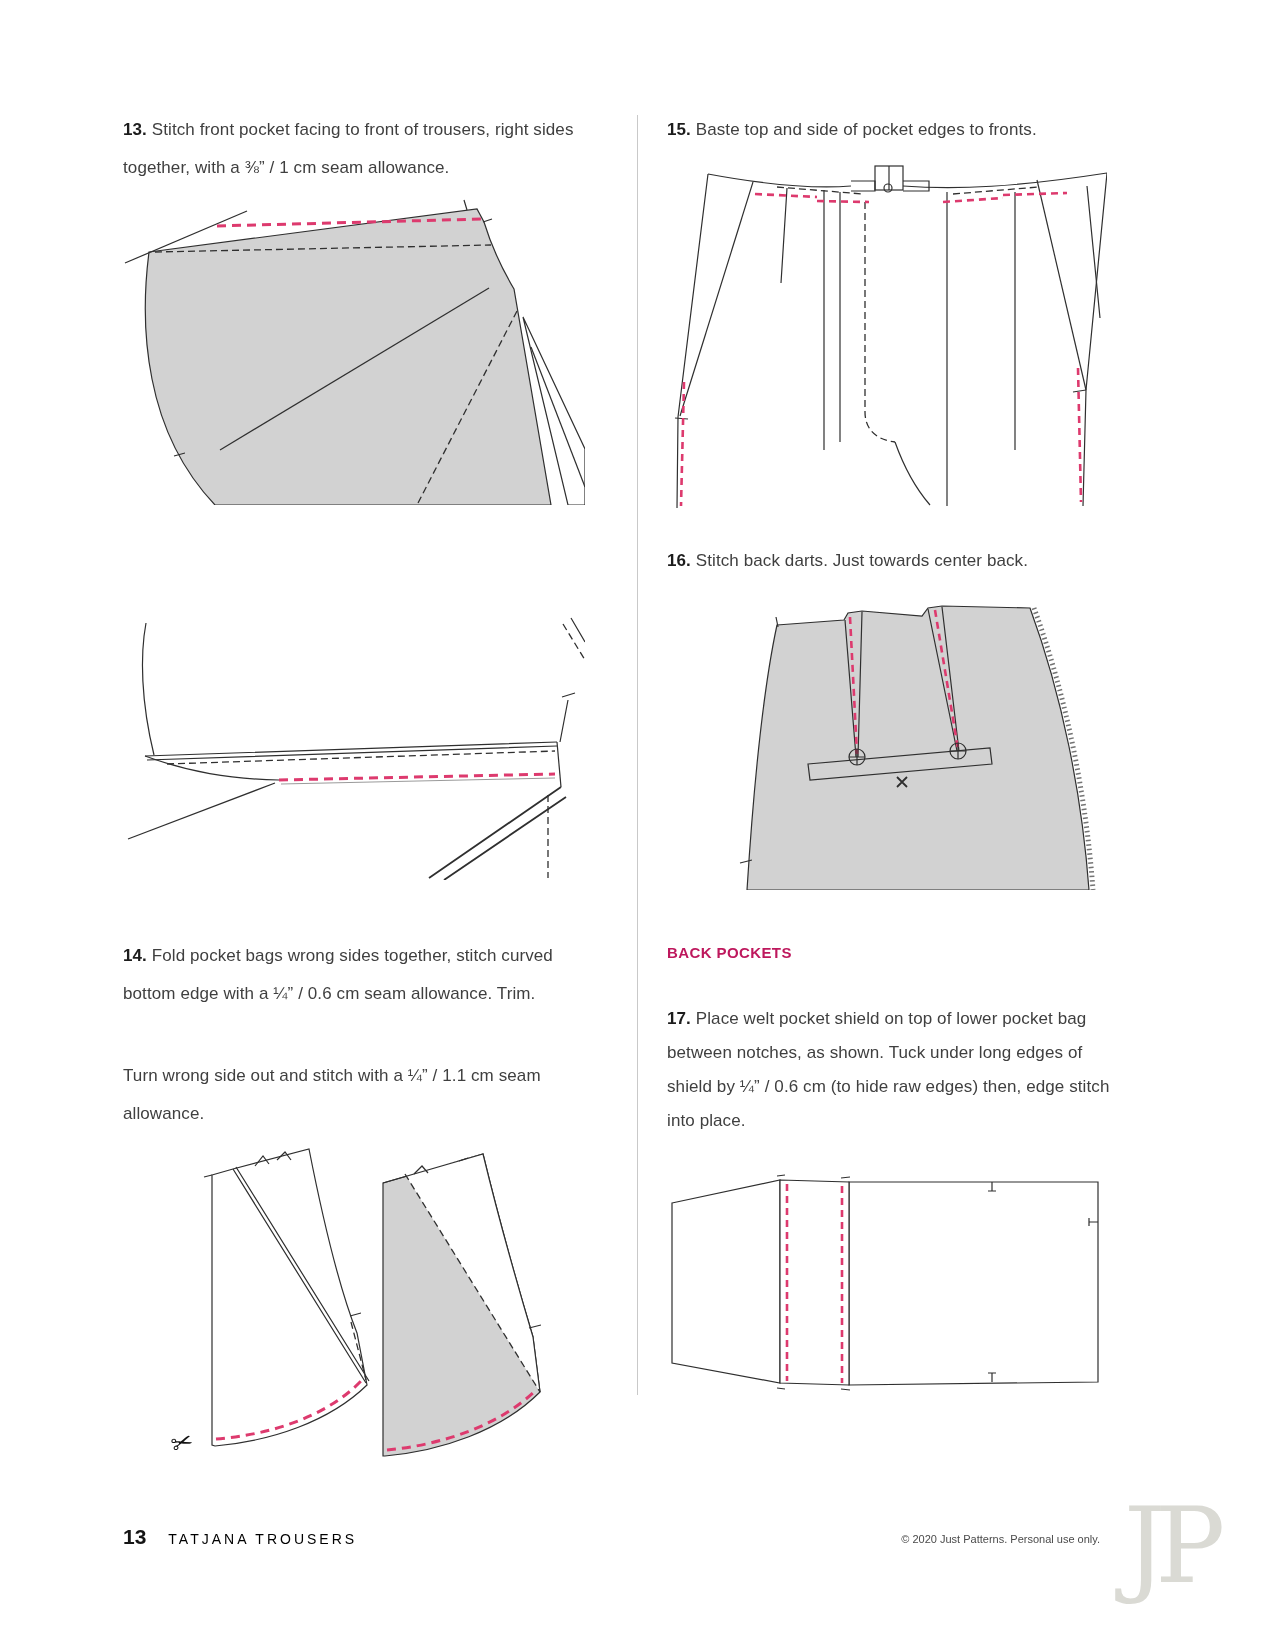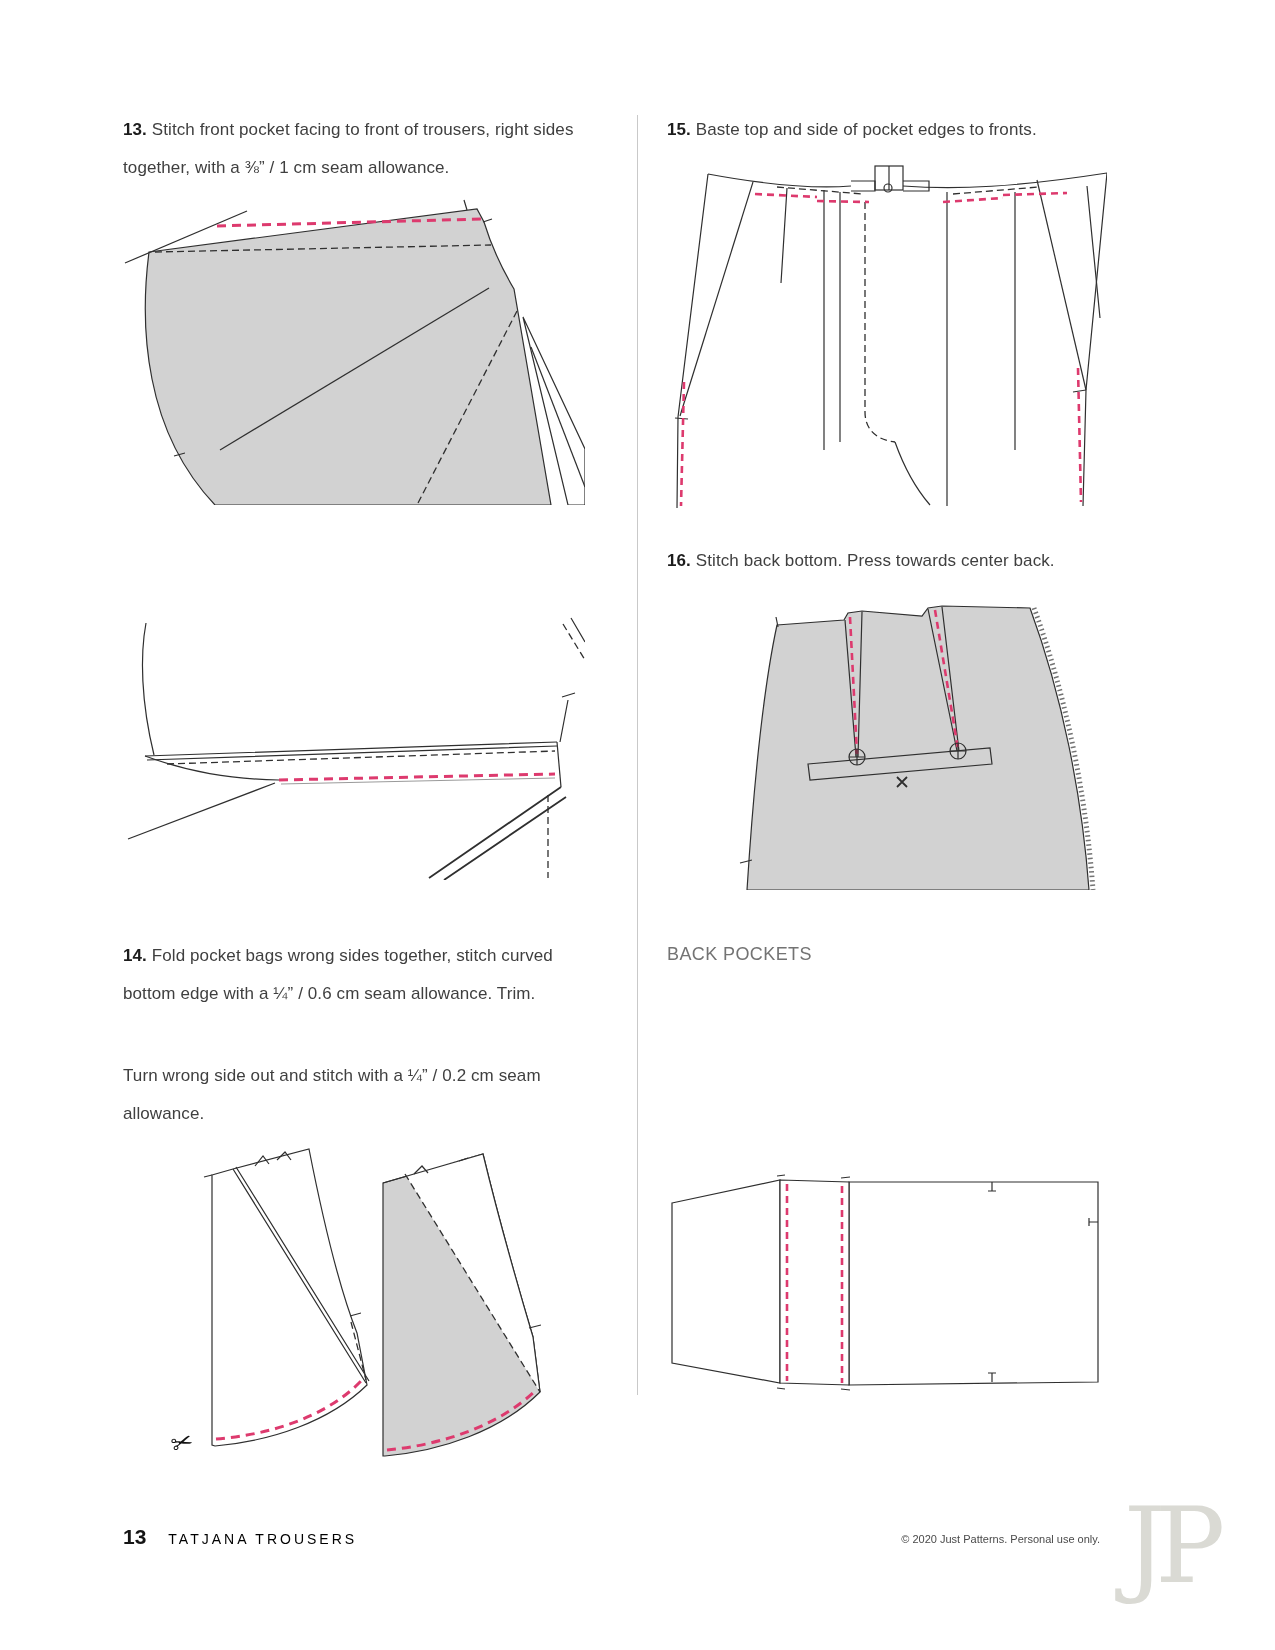--- a/index.html
+++ b/index.html
@@ -9,21 +9,21 @@
     --text:#3f3f3f;
   }
   *{box-sizing:border-box;margin:0;padding:0}
   html,body{background:#fff}
   body{font-family:"Liberation Sans",sans-serif;}
   .page{position:relative;width:1275px;height:1650px;background:#ffffff;margin:0 auto;overflow:hidden}
   .tblock{position:absolute;font-size:17px;line-height:38px;color:var(--text);width:475px;letter-spacing:.1px}
   .tblock.right{width:452px}
   .tblock.tight{line-height:34px}
   .stepnum{font-weight:bold;color:#1c1c1c}
-  .section-heading{position:absolute;font-size:18px;font-weight:normal;color:#737373;letter-spacing:.4px}
+  .section-heading{position:absolute;font-size:15px;font-weight:bold;color:#be185d;letter-spacing:.4px}
   .divider{position:absolute;left:637px;top:115px;height:1280px;width:0;border-left:1px solid #c9c9c9}
   .diagram{position:absolute}
   .footer-left{position:absolute;left:123px;top:1525px;display:flex;align-items:baseline;gap:22px}
   .page-number{font-size:21px;font-weight:bold;color:#141414}
   .doc-title{font-size:14px;letter-spacing:3px;color:#000000}
   .copyright{position:absolute;right:175px;top:1533px;font-size:11px;color:#4a4a4a}
   .jp-logo{position:absolute;left:1124px;top:1494px;font-family:"DejaVu Serif",serif;font-size:104px;line-height:1;color:#dadad4;letter-spacing:-0.1em}
   svg .ln{stroke:var(--line);stroke-width:1.2;fill:none}
   svg .lnb{stroke:var(--line);stroke-width:1.8;fill:none}
   svg .dash{stroke:var(--line);stroke-width:1.3;fill:none;stroke-dasharray:7 4}
@@ -65,21 +65,21 @@
     <line class="ln" x1="9" y1="249" x2="156" y2="193"></line>
     <path class="ln" d="M438,152 L442,197"></path>
     <path class="lnb" d="M442,197 L310,288 M447,207 L325,290"></path>
     <path class="dash" d="M429,205 L429,288"></path>
     <path class="ln" d="M449,110 L441,152 M443,107 l13,-4 M452,28 L466,52"></path>
     <path class="dash" d="M444,34 L466,70"></path>
   </svg>
 
   <p class="tblock" style="left:123px;top:937px"><span class="stepnum">14.</span> <span>Fold pocket bags wrong sides together, stitch curved bottom edge with a ¼” / 0.6 cm seam allowance. Trim.</span></p>
 
-  <p class="tblock" style="left:123px;top:1057px">Turn wrong side out and stitch with a ¼” / 0.2 cm seam allowance.</p>
+  <p class="tblock" style="left:123px;top:1057px">Turn wrong side out and stitch with a ¼” / 1.1 cm seam allowance.</p>
 
   <svg class="diagram" style="left:119px;top:1090px" width="466" height="370" viewBox="0 0 466 370">
 
     <path class="wfill" d="M93,85 L114,79 L190,59 C203,125 219,195 238,243 L248,295 C210,332 152,351 96,356 L93,355 Z"></path>
     <path class="ln" d="M114,79 L247,293 M117,77 L250,291"></path>
     <path class="dash" d="M232,232 L247,290"></path>
     <path class="pink" d="M97,349 C150,345 208,327 243,290"></path>
     <path class="ln" d="M136,76 L144,66 L150,74 M158,70 L166,62 L172,70"></path>
     <path class="ln" d="M231,226 l11,-3 M85,87 l8,-2"></path>
     <text x="52" y="362" font-size="26" fill="#111" transform="rotate(-18 62 352)">✂</text>
@@ -111,40 +111,41 @@
     <path class="pink2" d="M441,218 L444,352"></path>
     <rect class="wfill" x="238" y="16" width="28" height="24"></rect>
     <line class="ln" x1="252" y1="16" x2="252" y2="40"></line>
     <circle class="ln" cx="251" cy="38" r="4" fill="#fff"></circle>
     <path class="ln" d="M214,31 h24 v10 h-24 M266,31 h26 v10 h-26"></path>
     <path class="dash" d="M140,37 L226,44 M316,44 L402,37"></path>
     <path class="pink2" d="M118,44 L180,47 M180,51 L232,52"></path>
     <path class="pink2" d="M306,52 L366,48 M366,45 L430,43"></path>
   </svg>
 
-  <p class="tblock right" style="left:667px;top:542px"><span class="stepnum">16.</span> <span>Stitch back bottom. Press towards center back.</span></p>
+  <p class="tblock right" style="left:667px;top:542px"><span class="stepnum">16.</span> <span>Stitch back darts. Just towards center back.</span></p>
 
   <svg class="diagram" style="left:637px;top:560px" width="466" height="330" viewBox="0 0 466 330">
     <path class="gfill" d="M140,65 L207,60 L211,53 L225,51 L285,56 L291,48 L305,46 L393,48 C425,135 445,235 452,330 L110,330 C116,235 126,130 140,65 Z"></path>
     <path class="serge" d="M397,48 C429,135 449,235 456,330"></path>
     <path class="ln" d="M208,60 L219,197 M225,52 L221,197"></path>
     <path class="pink2" d="M213,57 L220,194"></path>
     <path class="ln" d="M291,49 L320,191 M305,47 L322,191"></path>
     <path class="pink2" d="M298,50 L321,189"></path>
     <path class="ln" d="M171,204 L353,188 L355,204 L173,220 Z"></path>
     <circle class="ln" cx="220" cy="197" r="8" fill="#d2d2d2"></circle>
     <path class="ln" d="M220,189 L220,205 M212,197 L228,197"></path>
     <circle class="ln" cx="321" cy="191" r="8" fill="#d2d2d2"></circle>
     <path class="ln" d="M321,183 L321,199 M313,191 L329,191"></path>
     <path class="lnb" d="M260,217 L270,227 M270,217 L260,227"></path>
     <path class="ln" d="M103,303 L115,300 M139,57 L141,67"></path>
   </svg>
 
   <h3 class="section-heading" style="left:667px;top:944px">BACK POCKETS</h3>
 
+  <p class="tblock right tight" style="left:667px;top:1002px"><span class="stepnum">17.</span> <span>Place welt pocket shield on top of lower pocket bag between notches, as shown. Tuck under long edges of shield by ¼” / 0.6 cm (to hide raw edges) then, edge stitch into place.</span></p>
 
   <svg class="diagram" style="left:637px;top:1160px" width="466" height="235" viewBox="0 0 466 235">
     <path class="wfill" d="M35,43 L143,20 L143,223 L35,203 Z"></path>
     <path class="wfill" d="M212,22 L461,22 L461,222 L212,225 Z"></path>
     <path class="wfill" d="M143,20 L212,22 L212,225 L143,223 Z"></path>
     <path class="pink2" d="M150,24 L150,221"></path>
     <path class="pink2" d="M205,26 L205,223"></path>
     <path class="ln" d="M140,16 l8,-1 M204,18 l9,-1 M140,228 l8,1 M204,229 l9,1"></path>
     <path class="ln" d="M355,22 L355,31 M351,31 L359,31"></path>
     <path class="ln" d="M355,222 L355,213 M351,213 L359,213"></path>

